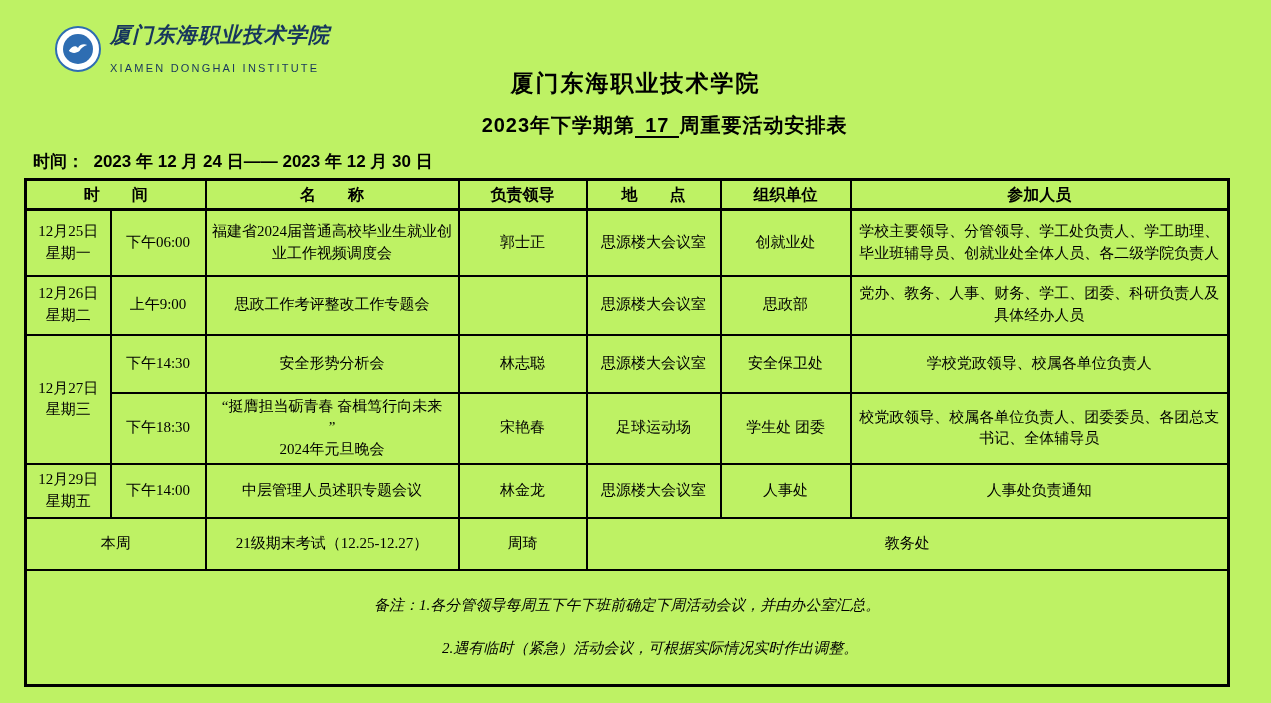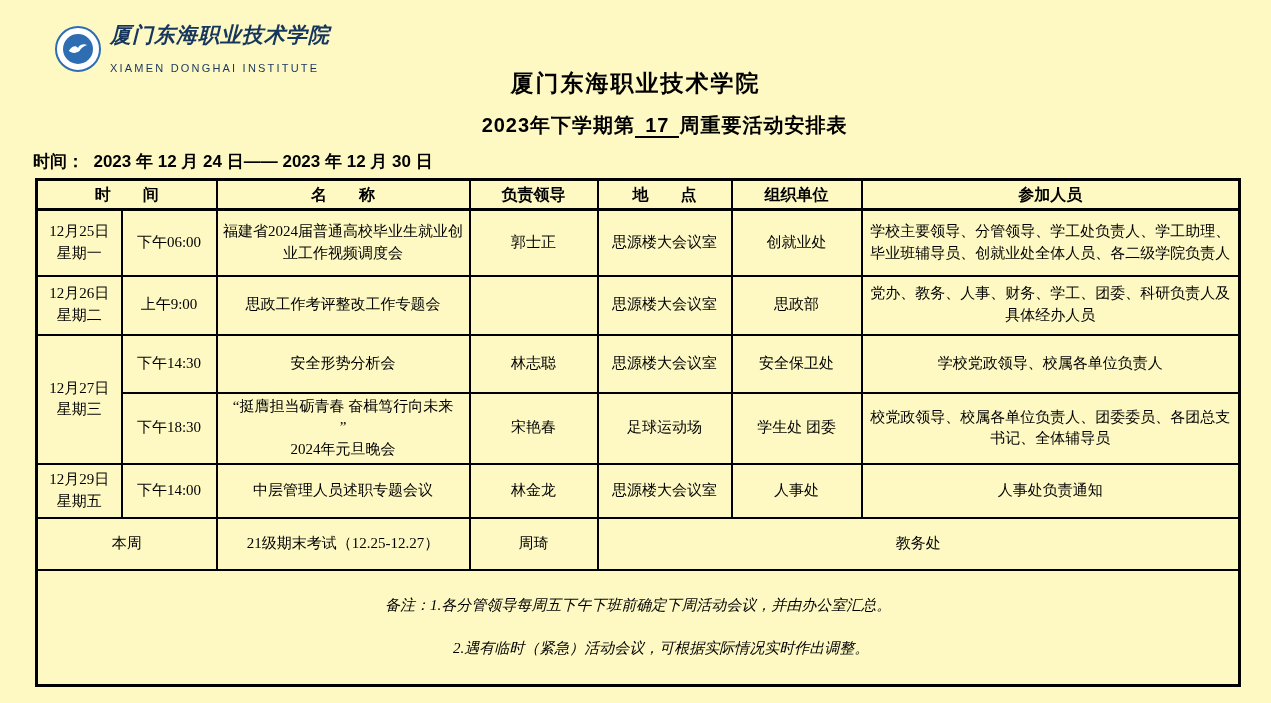--- a/index.html
+++ b/index.html
@@ -1,19 +1,19 @@
 <!DOCTYPE html>
 <html><head>
 <meta charset="utf-8">
 <style>
   html,body{margin:0;padding:0;background:#fff;}
   .page{
     position:relative;
     width:1271px;height:703px;
-    background:#fef9c3;
+    background:#bef264;
     font-family:"Liberation Serif", serif;
     color:#000;
     overflow:hidden;
   }
   
   .logo{
     position:absolute;left:55px;top:24px;
     display:flex;align-items:center;gap:9px;
   }
   .emblem{
@@ -53,21 +53,21 @@
     border-bottom:2px solid #000;
     padding:0 10px;
   }
   .doc-timeline{
     position:absolute;top:150px;left:0;width:100%;
     text-align:left;font-family:"Liberation Sans", sans-serif;
     font-weight:bold;font-size:17px;white-space:pre;margin-left:33px;
   }
   
   table.sched{
-    position:absolute;left:35px;top:178px;
+    position:absolute;left:24px;top:178px;
     width:1203px;
     border-collapse:collapse;
     table-layout:fixed;
     border:3px solid #000;
   }
   table.sched th, table.sched td{
     border:2px solid #000;
     text-align:center;vertical-align:middle;
     font-size:15px;
     padding:2px 4px;

